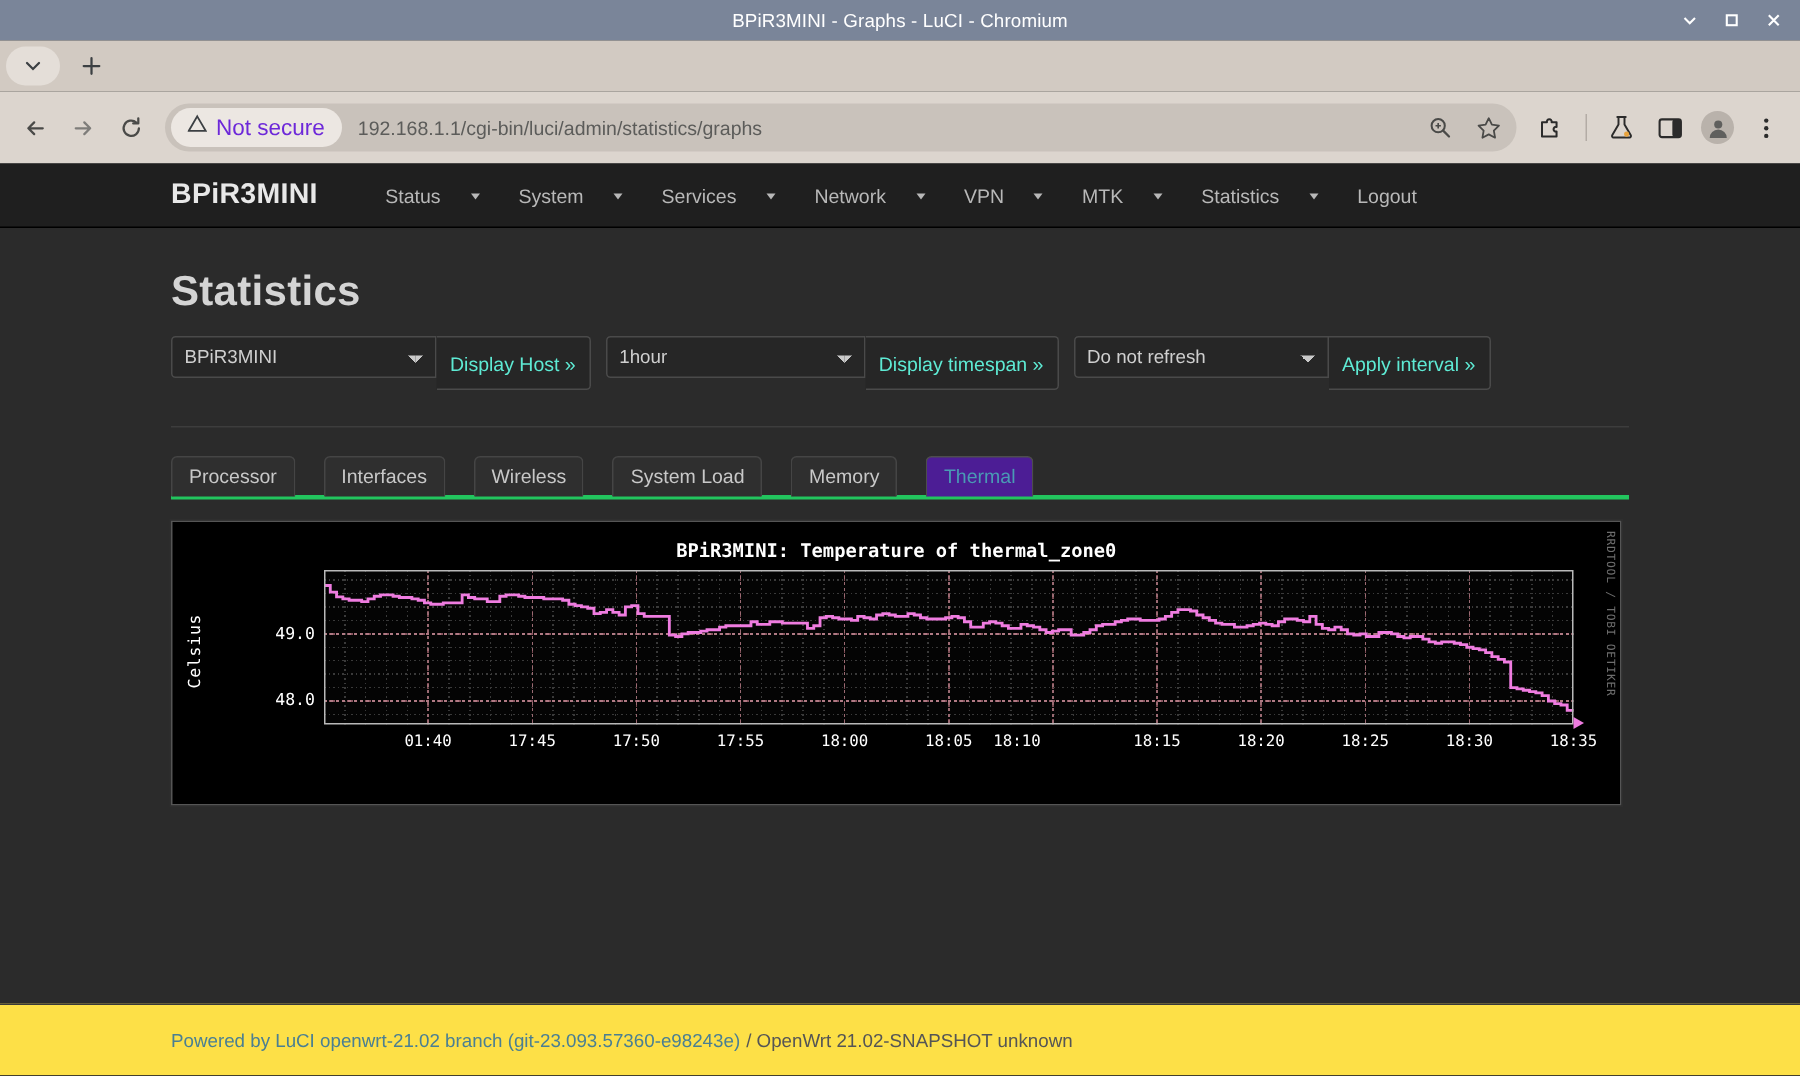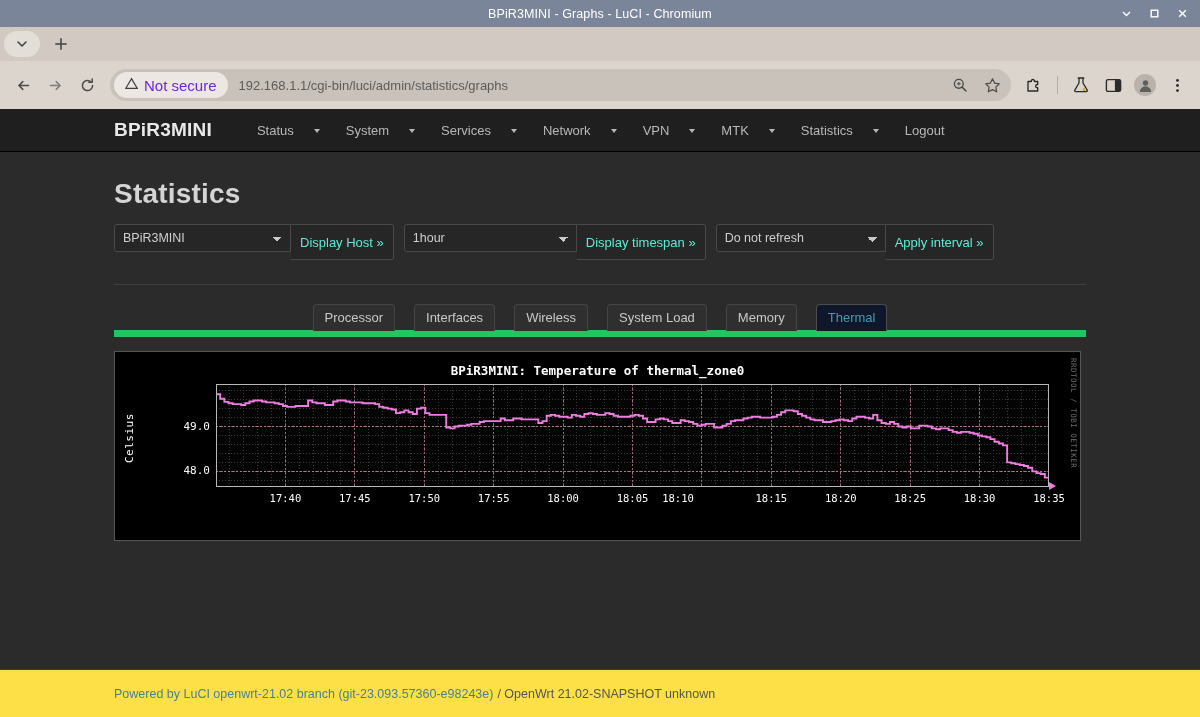--- a/index.html
+++ b/index.html
@@ -139,27 +139,27 @@
   .sel-refresh{ width:170px; }
   .actbtn{
     background:#262626;border:1px solid #4a4a4a;border-left:none;border-radius:0 3px 3px 0;
     color:#5eead4;font-size:13px;height:36px;display:flex;align-items:center;padding:0 9px;
     white-space:nowrap;
   }
   .ctl-gap{ width:10px; }
 
   .rule{ height:1px;background:#3d3d3d;margin:24px 0 18px 0;}
 
-  .tabs{ display:flex; align-items:flex-end; gap:19px; border-bottom:7px solid #22c55e;justify-content:center;}
+  .tabs{ display:flex; align-items:flex-end; gap:19px; border-bottom:3px solid #22c55e;}
   .luci-tab{
     background:#2f2f2f;border:1px solid #454545;border-bottom:none;
     border-radius:4px 4px 0 0; padding:5px 11px 6px 11px;
     font-size:13px;color:#c8c8c8; position:relative; top:1px;
   }
-  .luci-tab.active{ background:#0f172a; color:#4a9ab5; border-color:#4d4d4d;}
+  .luci-tab.active{ background:#4c1d95; color:#4a9ab5; border-color:#4d4d4d;}
 
   
   .graph-wrap{ margin-top:14px; }
   .graph-panel{
     width:967px; height:190px; background:#000; border:1px solid #555;
     box-shadow:0 0 0 1px #2e2e2e; position:relative;
     font-family:"DejaVu Sans Mono","Liberation Mono",monospace;
     overflow:hidden;
   }
   .g-title{
@@ -505,21 +505,21 @@
             </svg>
         </div>
         <div class="plot-frame"></div>
         <div class="arrow-x"></div>
 
         <div id="ylabels">
             <div class="ylab" style="left: 31px; top: 112.326px;">48.0</div>
             <div class="ylab" style="left: 31px; top: 67.5435px;">49.0</div>
           </div>
         <div id="xlabels">
-            <div class="xlab" style="left: 140.417px;">17:40</div>
+            <div class="xlab" style="left: 140.417px;">01:40</div>
             <div class="xlab" style="left: 209.833px;">17:45</div>
             <div class="xlab" style="left: 279.25px;">17:50</div>
             <div class="xlab" style="left: 348.667px;">17:55</div>
             <div class="xlab" style="left: 418.083px;">18:00</div>
             <div class="xlab" style="left: 487.5px;">18:05</div>
             <div class="xlab" style="left: 533px;">18:10</div>
             <div class="xlab" style="left: 626.333px;">18:15</div>
             <div class="xlab" style="left: 695.75px;">18:20</div>
             <div class="xlab" style="left: 765.167px;">18:25</div>
             <div class="xlab" style="left: 834.583px;">18:30</div>

